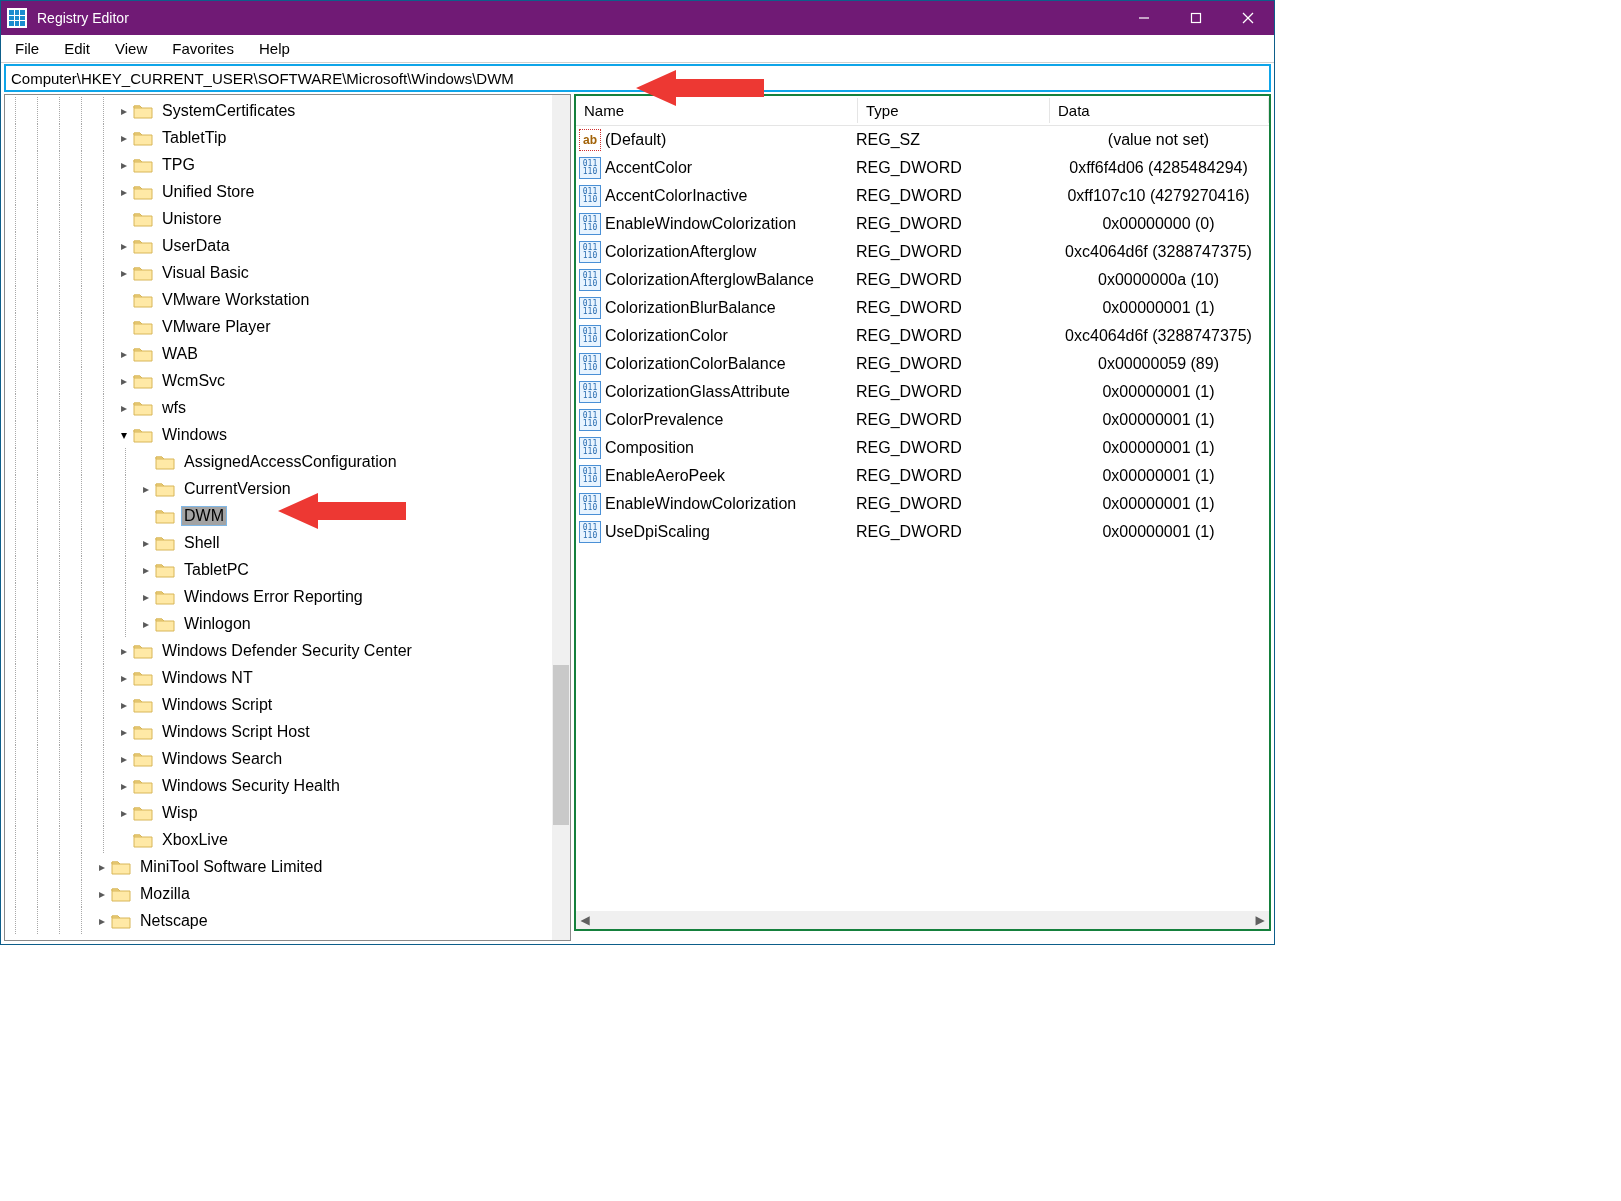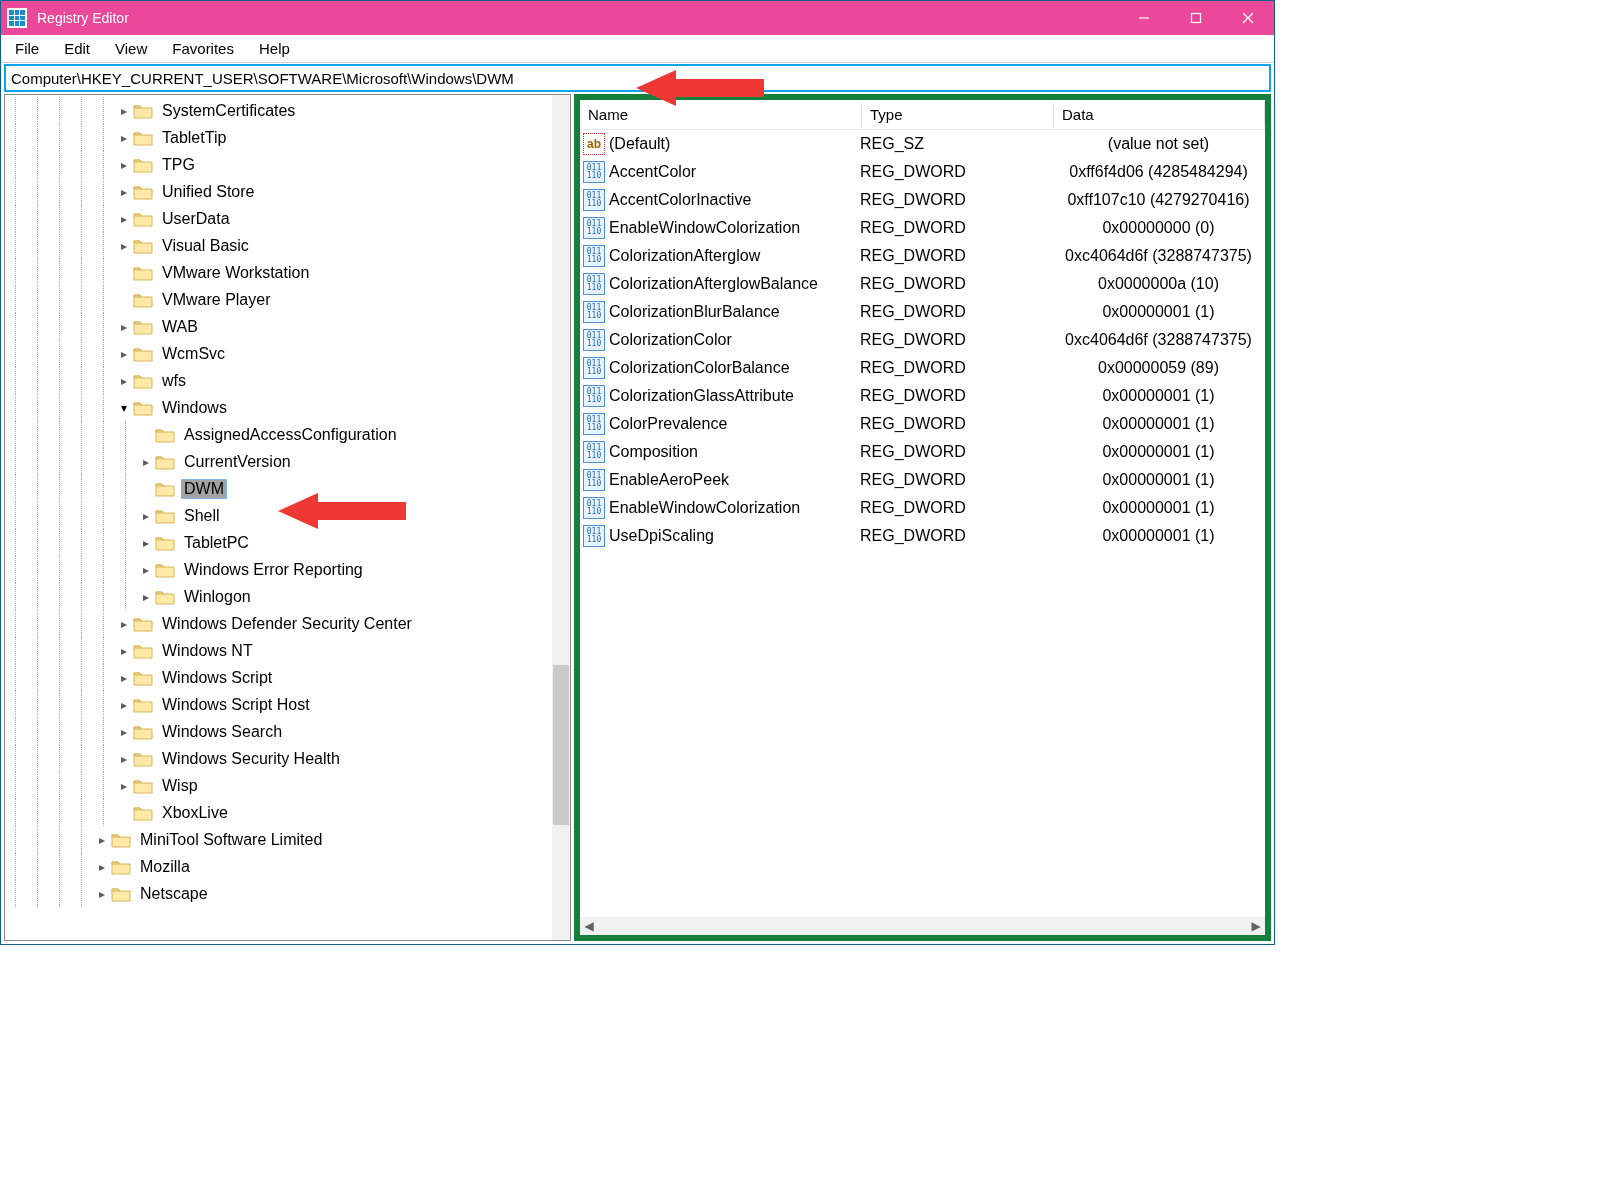--- a/index.html
+++ b/index.html
@@ -7,21 +7,21 @@
     font-family: "Segoe UI", Tahoma, sans-serif;
     font-size: 15px;
     background: #fff;
     width: 1275px;
     height: 945px;
     overflow: hidden;
     border: 1px solid #0d5e8a;
   }
   
   .titlebar {
-    background: #ec4899;
+    background: #701a75;
     color: #fff;
     height: 34px;
     display: flex;
     align-items: center;
     padding-left: 6px;
   }
   .app-icon {
     width: 20px; height: 20px;
     background: #fff;
     display: grid;
@@ -74,22 +74,22 @@
     width: 567px;
     border: 1px solid #8a8a8a;
     margin: 0 0 2px 3px;
     position: relative;
     overflow: hidden;
     background: #fff;
   }
   .tree-inner { padding-top: 2px; }
   .list-pane {
     flex: 1;
-    border: 6px solid #15803d;
-    margin: 0 3px 2px 3px;
+    border: 2px solid #15803d;
+    margin: 0 3px 12px 3px;
     display: flex;
     flex-direction: column;
     background: #fff;
     overflow: hidden;
   }
   
   .tree-row {
     display: flex;
     align-items: center;
     height: 27px;
@@ -329,20 +329,37 @@
           <span class="tree-label">Unified Store</span>
         </div>
         <div class="tree-row">
           <span class="guides">
             <span class="guide"></span>
             <span class="guide"></span>
             <span class="guide"></span>
             <span class="guide"></span>
             <span class="guide"></span>
           </span>
+          <span class="expander"></span>
+          <span class="folder-icon">
+            <svg width="20" height="16" viewBox="0 0 20 16">
+              <path d="M1 3 L1 15 L19 15 L19 5 L9 5 L7 3 Z" fill="#ffe9a6" stroke="#d8b659" stroke-width="1"></path>
+              <path d="M1 3 L7 3 L9 5 L1 5 Z" fill="#f0d483" stroke="#d8b659" stroke-width="1"></path>
+            </svg>
+          </span>
+          <span class="tree-label">Unistore</span>
+        </div>
+        <div class="tree-row">
+          <span class="guides">
+            <span class="guide"></span>
+            <span class="guide"></span>
+            <span class="guide"></span>
+            <span class="guide"></span>
+            <span class="guide"></span>
+          </span>
           <span class="expander">▸</span>
           <span class="folder-icon">
             <svg width="20" height="16" viewBox="0 0 20 16">
               <path d="M1 3 L1 15 L19 15 L19 5 L9 5 L7 3 Z" fill="#ffe9a6" stroke="#d8b659" stroke-width="1"></path>
               <path d="M1 3 L7 3 L9 5 L1 5 Z" fill="#f0d483" stroke="#d8b659" stroke-width="1"></path>
             </svg>
           </span>
           <span class="tree-label">UserData</span>
         </div>
         <div class="tree-row">

